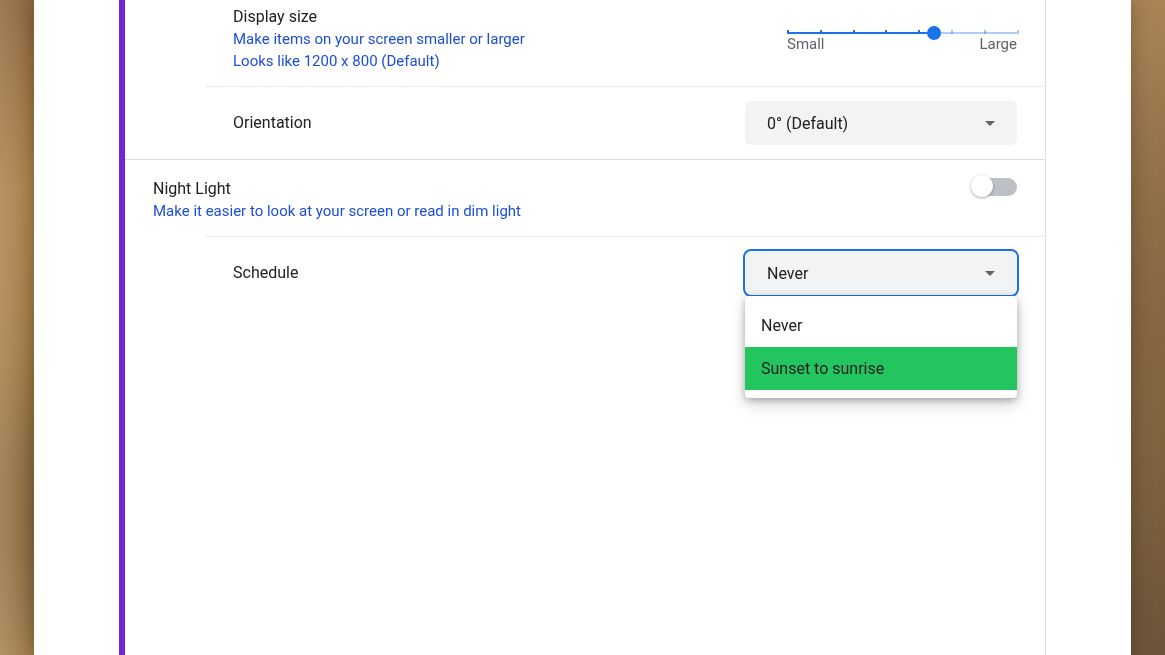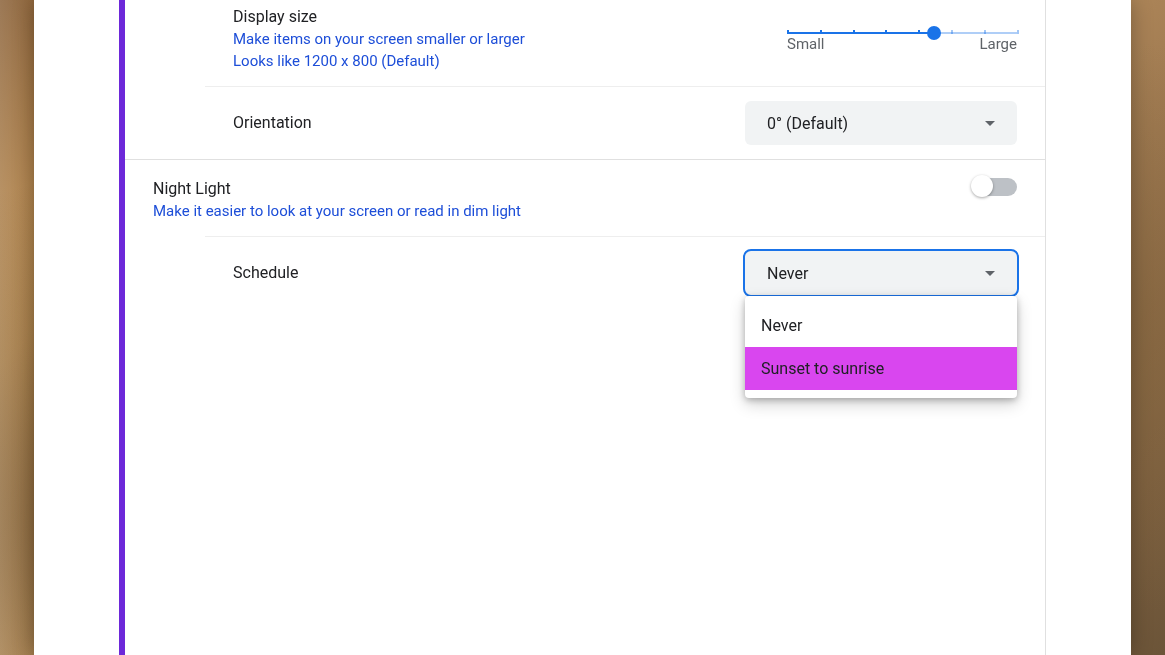--- a/index.html
+++ b/index.html
@@ -193,21 +193,21 @@
       padding: 8px 0;
       z-index: 10;
     }
     .dropdown-item {
       padding: 12px 16px;
       font-size: 16px;
       color: #202124;
       cursor: pointer;
     }
     .dropdown-item.highlight {
-      background: #d946ef;
+      background: #22c55e;
     }
     .schedule-section {
       position: relative;
     }
   </style>
 </head>
 <body>
 
 <div class="wallpaper"></div>
 <div class="window-shadow-left"></div>

